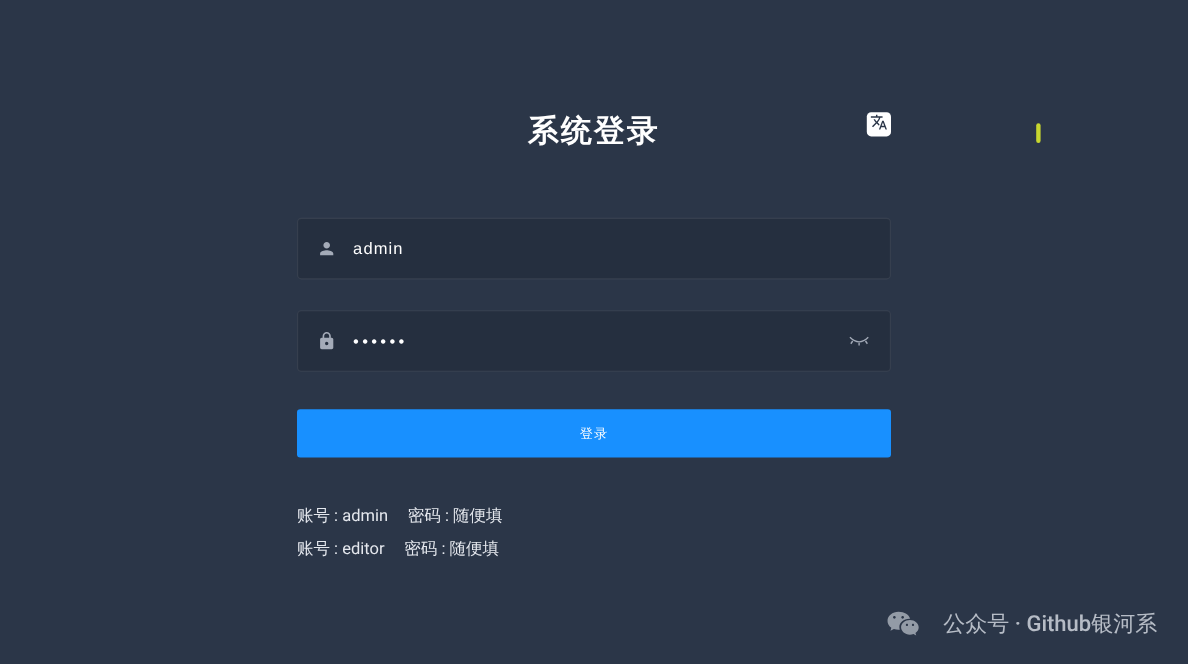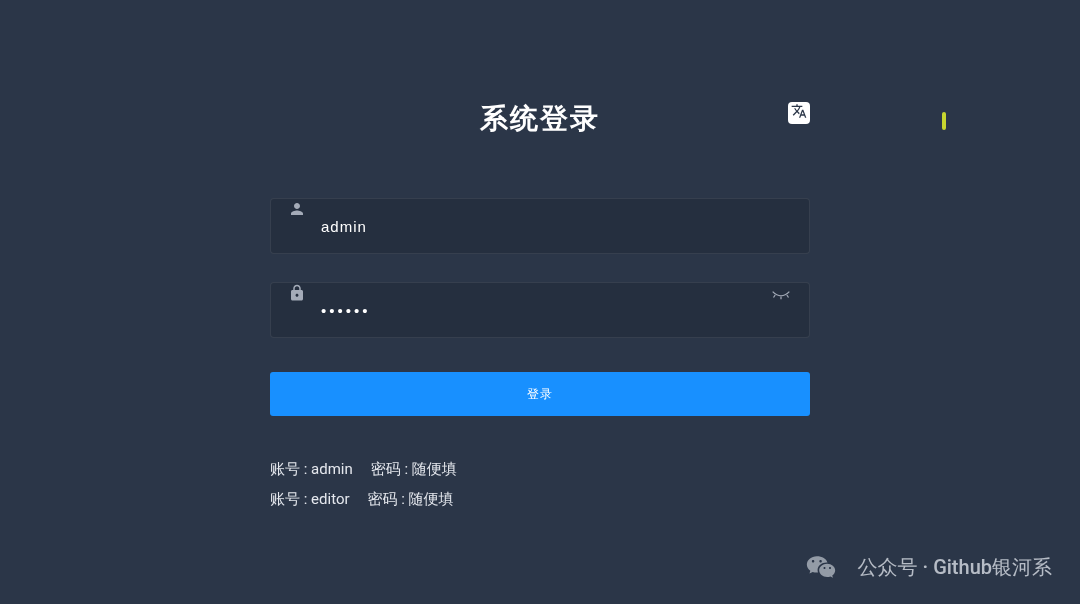--- a/index.html
+++ b/index.html
@@ -51,20 +51,21 @@
     .lang-btn svg {
       width: 16px;
       height: 16px;
     }
     .input-wrap {
       background: rgba(0,0,0,0.12);
       border: 1px solid rgba(255,255,255,0.08);
       border-radius: 4px;
       height: 56px;
       display: flex;
+      align-items: center;
       padding: 0 16px;
       margin-bottom: 28px;
       position: relative;
     }
     .input-icon {
       width: 20px;
       height: 20px;
       color: #a4abb8;
       flex-shrink: 0;
       display: flex;

